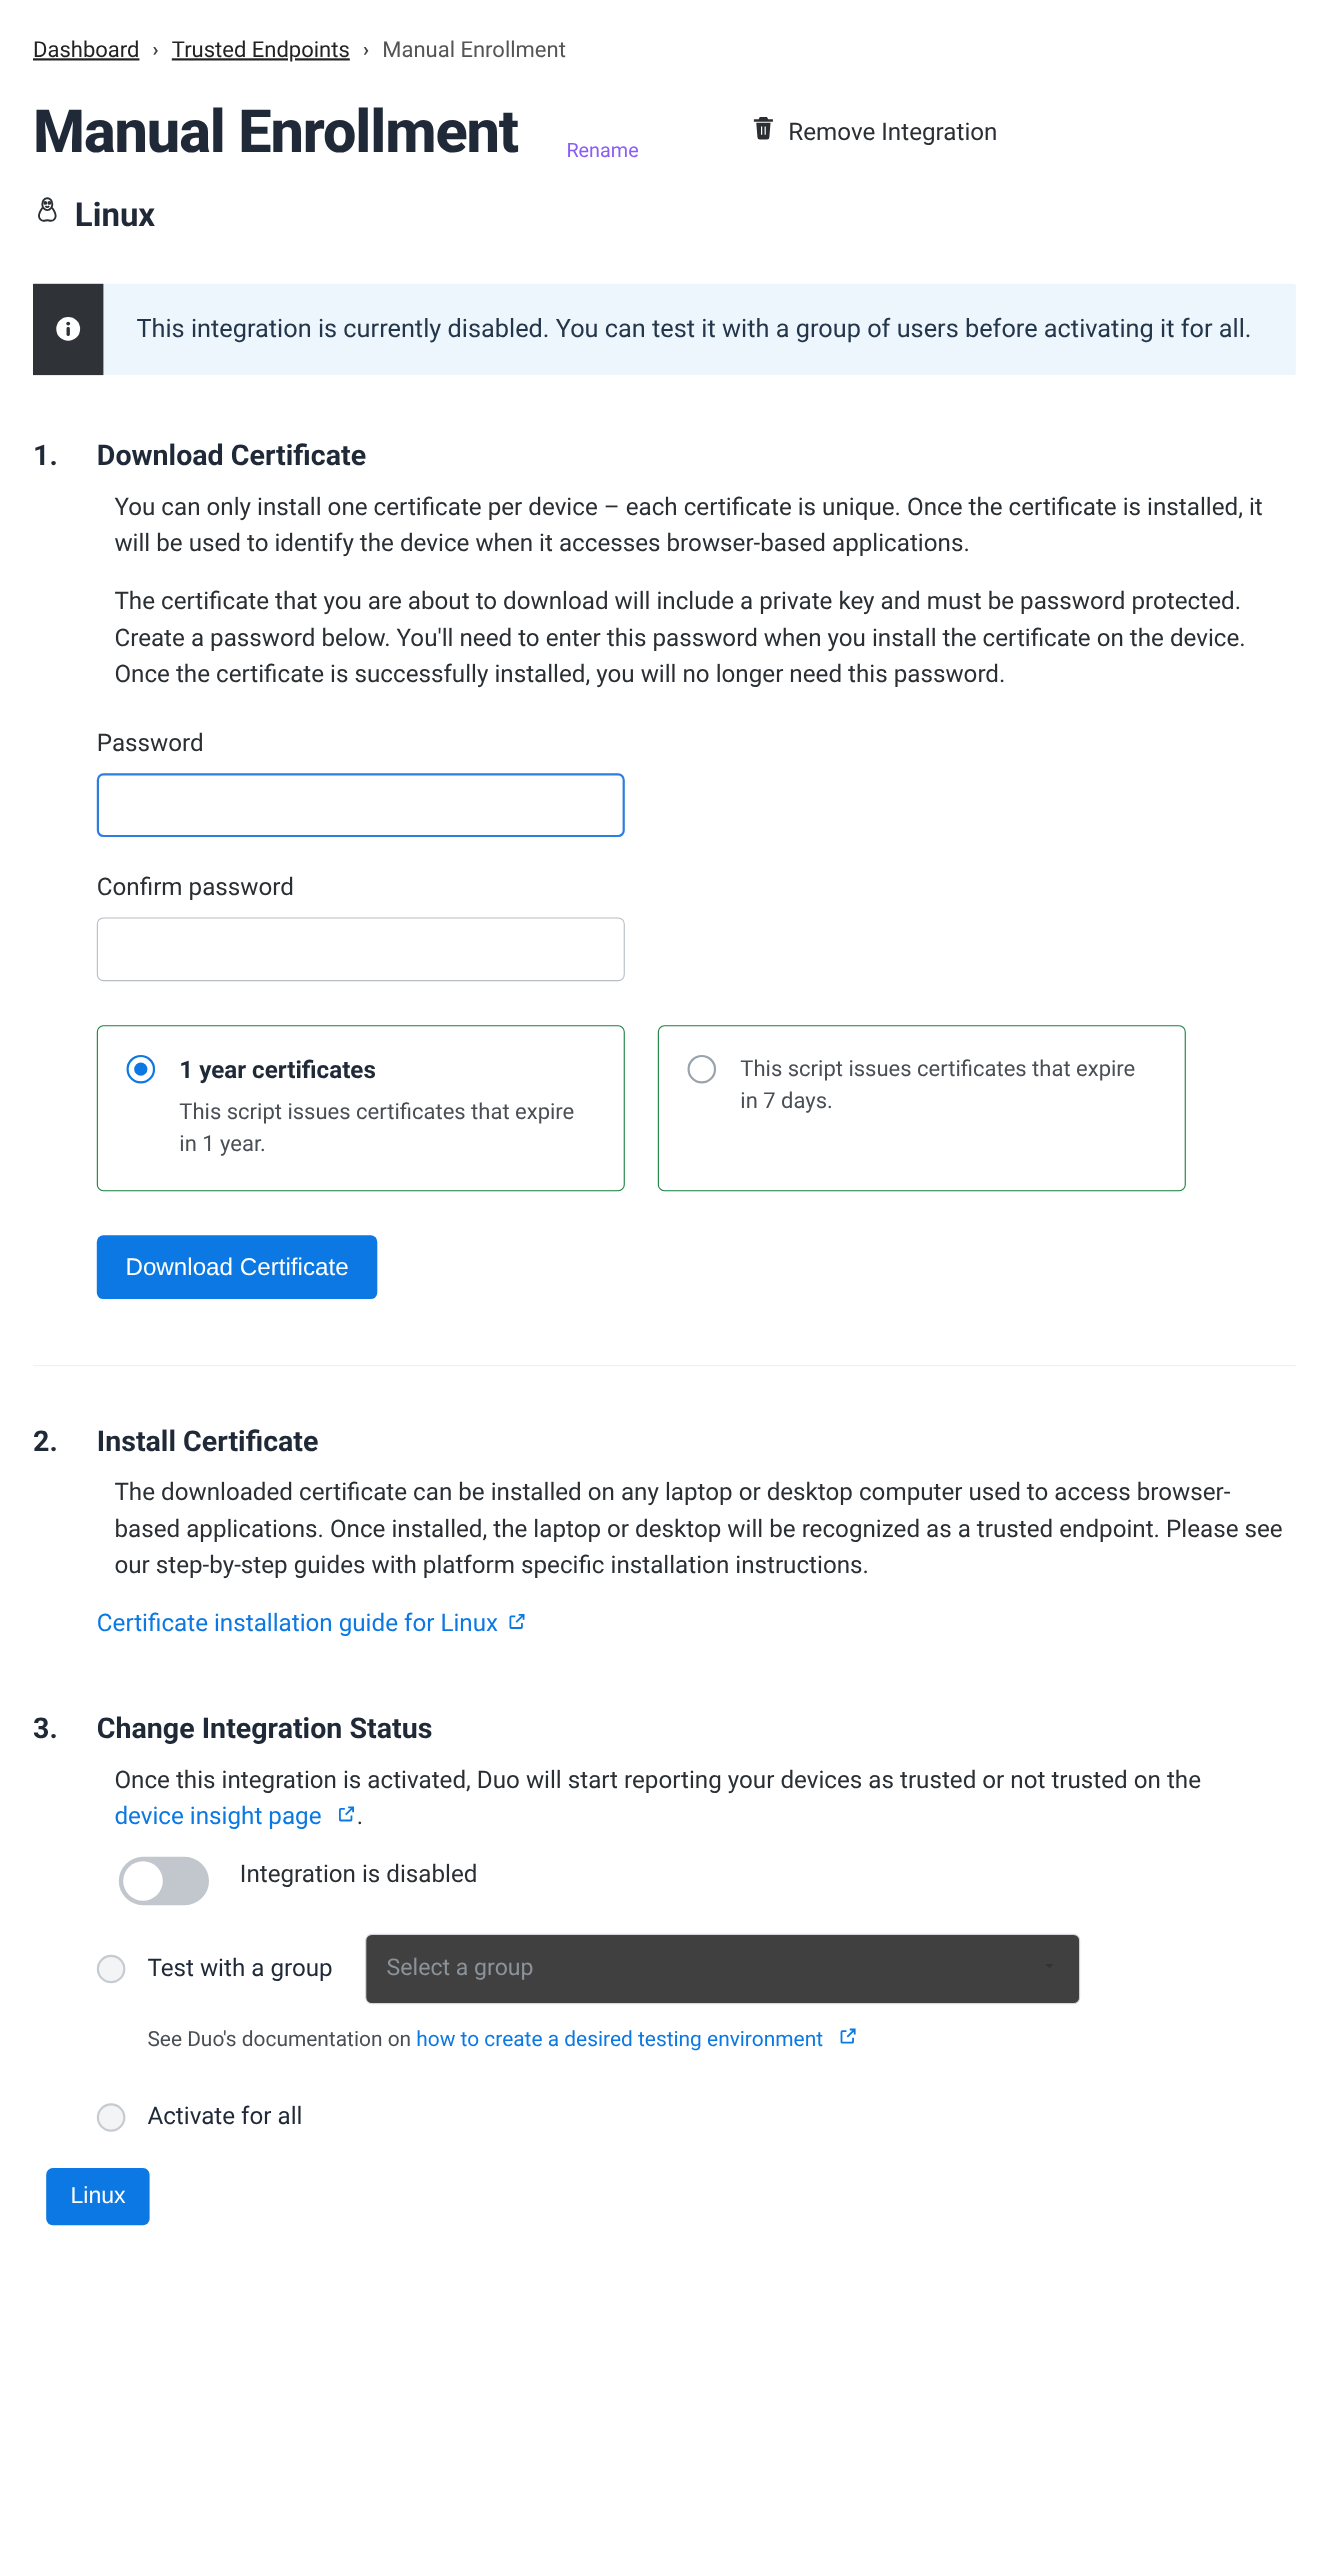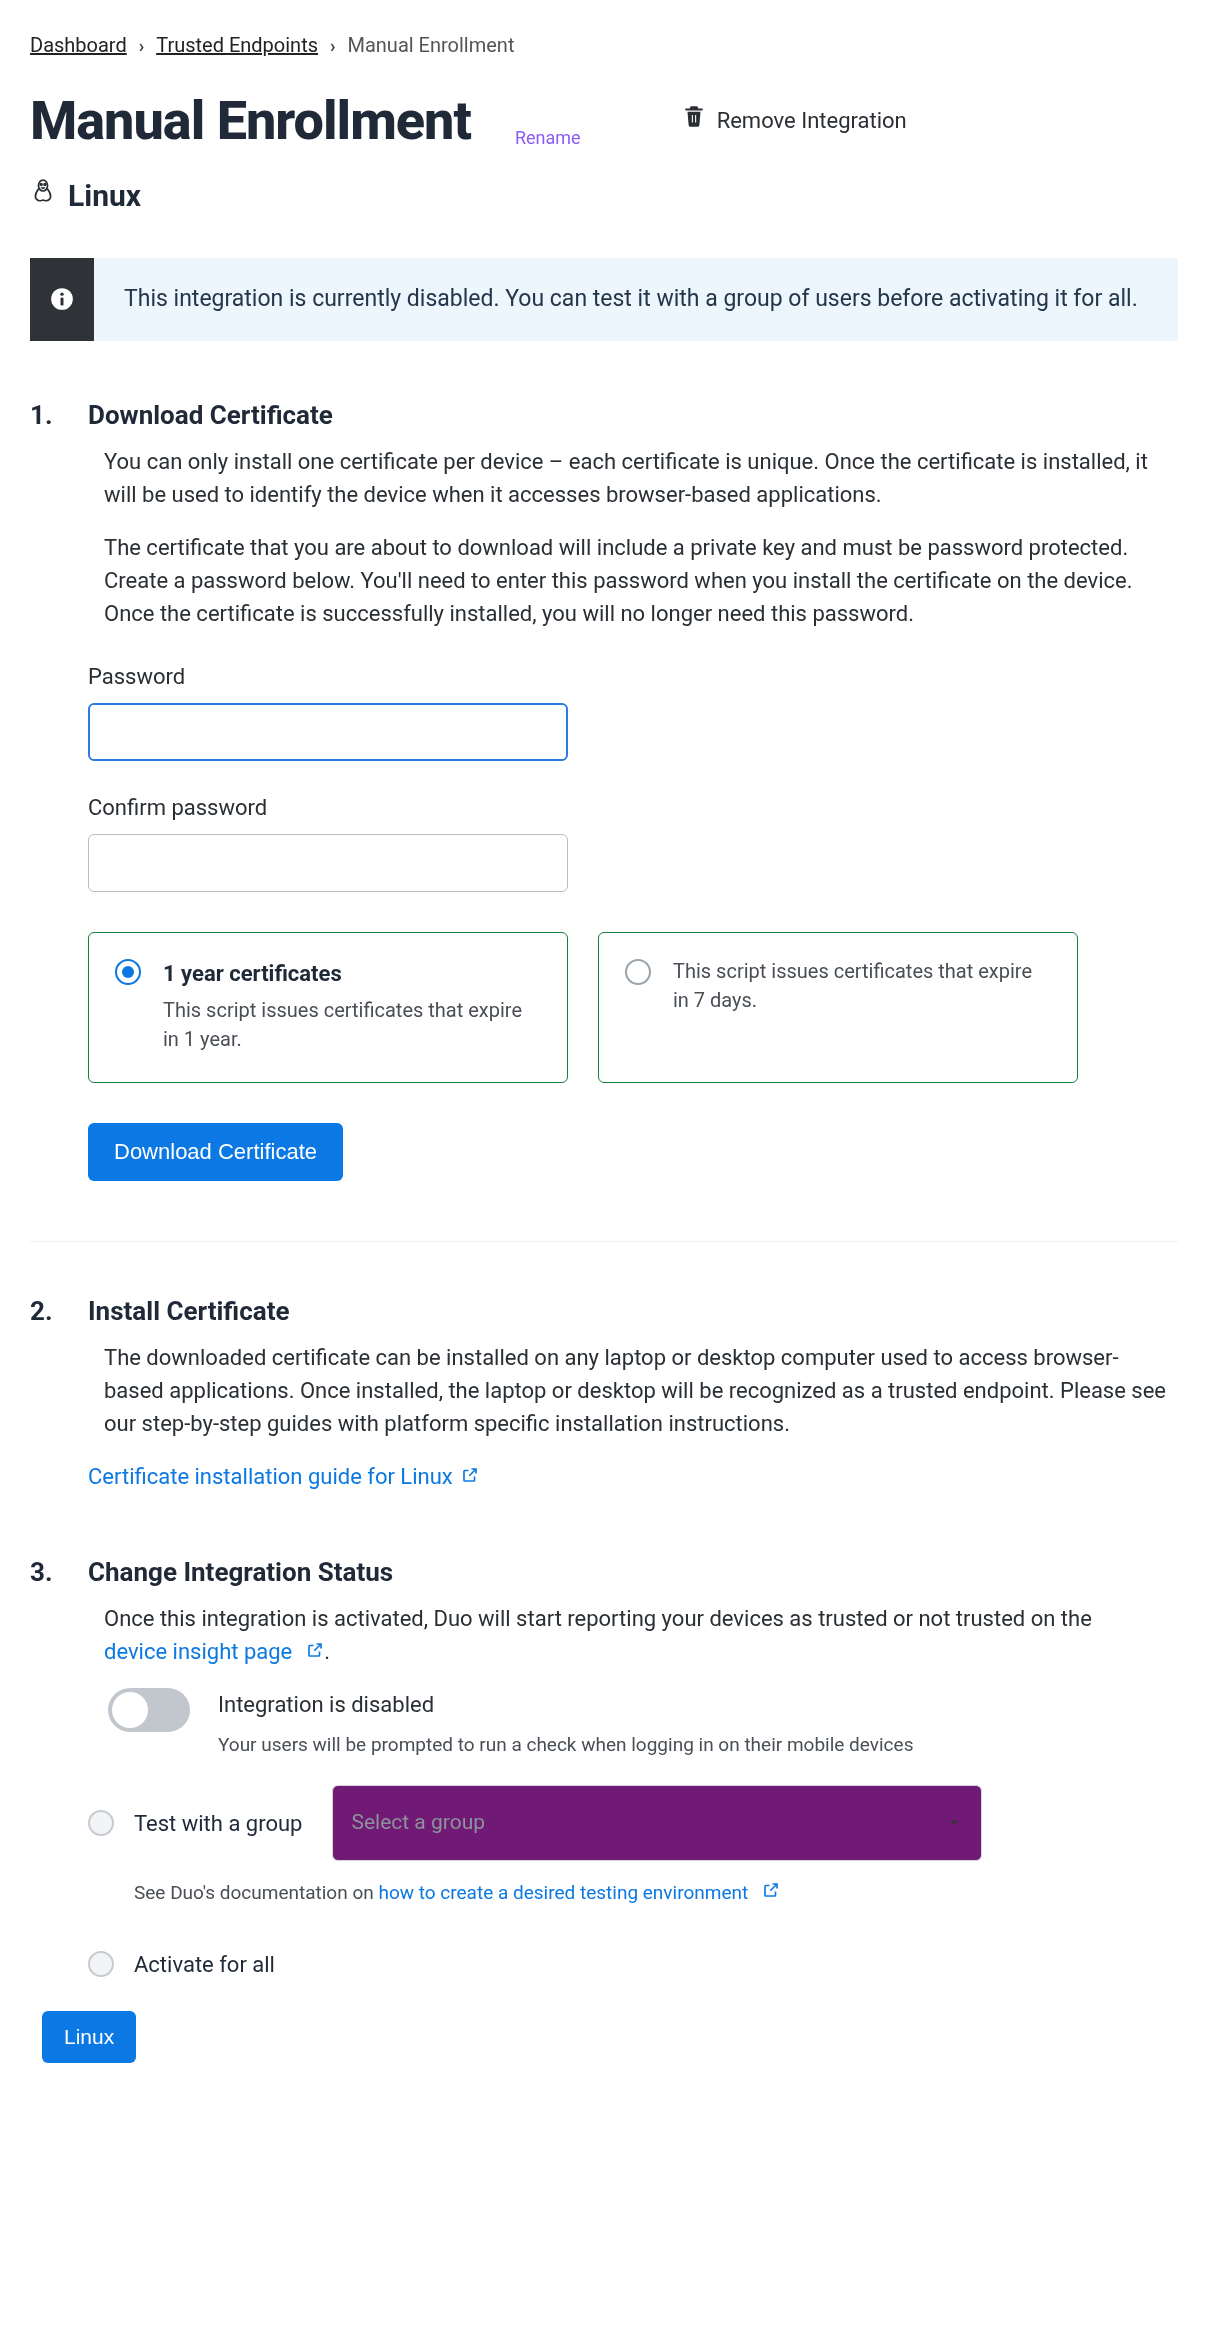--- a/index.html
+++ b/index.html
@@ -76,21 +76,21 @@
   
   .toggle-row { display:flex; gap:28px; align-items:flex-start; margin:18px 0 26px 20px;}
   .toggle { width:82px; height:44px; background:#c1c7cd; border-radius:22px; position:relative; flex:0 0 82px; cursor:pointer;}
   .toggle .knob { position:absolute; left:4px; top:4px; width:36px; height:36px; background:#fff; border-radius:50%;}
   .status-text .st-title { font-size:22px; color:#2a2f34; margin-bottom:10px;}
   .status-text .st-sub { font-size:19px; color:#4a4f55;}
 
   .opt-row { display:flex; align-items:center; gap:20px;}
   .radio-simple { width:26px; height:26px; border-radius:50%; border:2px solid #c5cbd1; background:#f2f4f6; flex:0 0 26px; cursor:pointer;}
   .opt-label { font-size:22px;}
-  .select-box { flex:0 0 650px; height:76px; border:1px solid #d5d9de; border-radius:6px; background:#701a75; display:flex; align-items:center; justify-content:space-between; padding:0 18px; cursor:pointer; margin-left:10px;}
+  .select-box { flex:0 0 650px; height:64px; border:1px solid #d5d9de; border-radius:6px; background:#404040; display:flex; align-items:center; justify-content:space-between; padding:0 18px; cursor:pointer; margin-left:10px;}
   .select-box .placeholder { color:#8b9299; font-size:21px;}
   .select-box svg { width:18px; height:18px;}
   .doc-note { font-size:19px; color:#4a4f55; margin:18px 0 40px 46px;}
   .save-wrap { margin-top:30px;}
 </style>
 </head>
 <body>
 
 <nav class="breadcrumb">
   <a href="#">Dashboard</a>
@@ -200,21 +200,20 @@
               </svg></span>
           </a><span>.</span>
       </p>
 
       <div class="toggle-row">
         <div class="toggle">
           <div class="knob"></div>
         </div>
         <div class="status-text">
           <div class="st-title">Integration is disabled</div>
-          <div class="st-sub">Your users will be prompted to run a check when logging in on their mobile devices</div>
         </div>
       </div>
 
       <div class="opt-row">
         <div class="radio-simple"></div>
         <span class="opt-label">Test with a group</span>
         <div class="select-box">
           <span class="placeholder">Select a group</span>
           <span>
             <svg viewBox="0 0 24 24" fill="#333">

